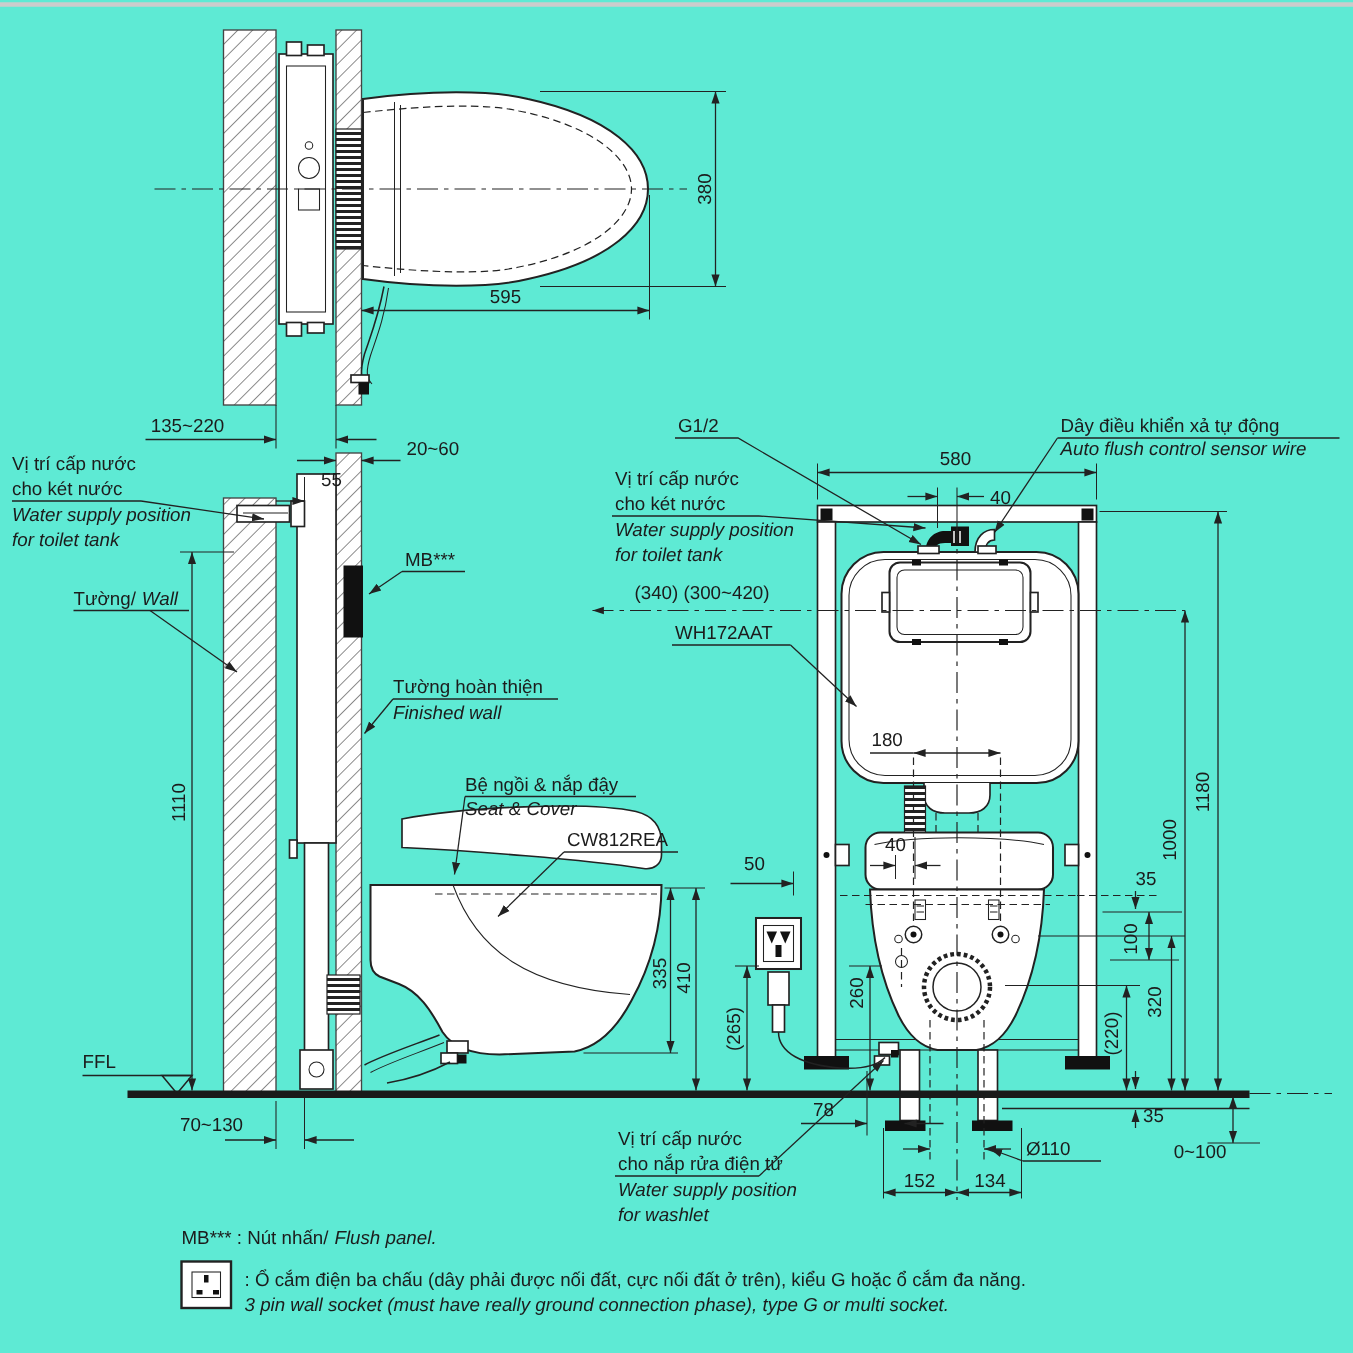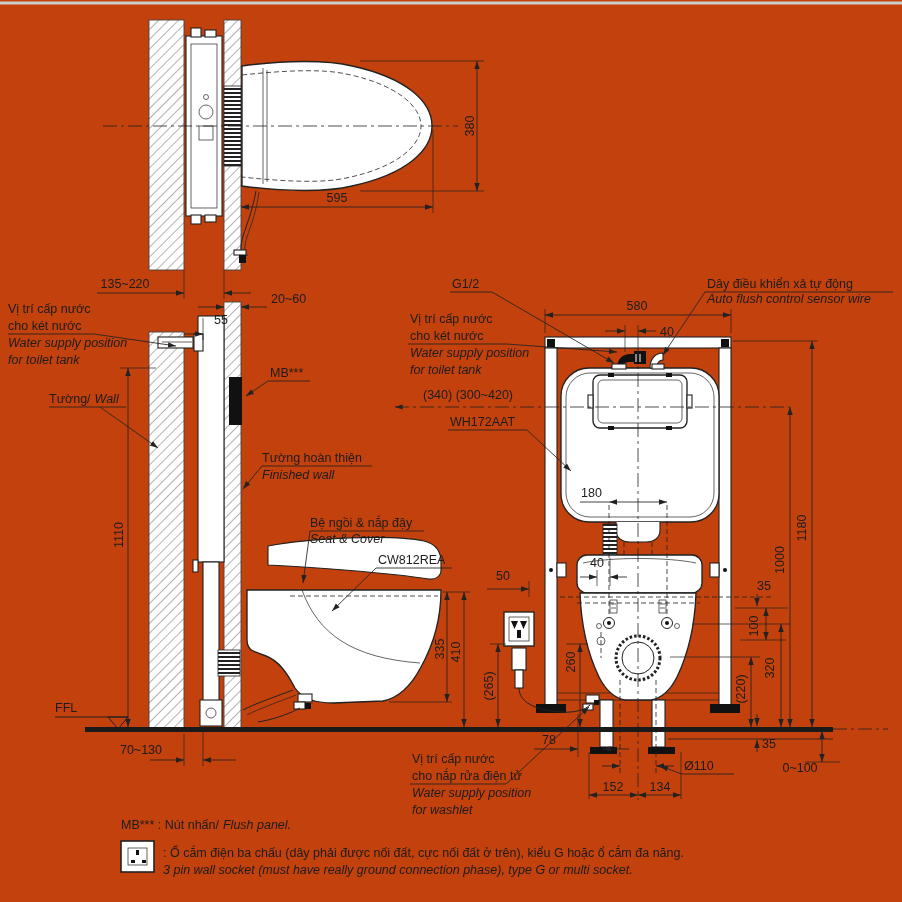--- a/index.html
+++ b/index.html
@@ -1,16 +1,16 @@
 <!DOCTYPE html>
 <html><head>
 <meta charset="utf-8">
 <style>
   html,body{margin:0;padding:0;background:#fff;}
-  #page{position:relative;width:902px;height:902px;background:#c2410c;overflow:hidden;}
+  #page{position:relative;width:902px;height:902px;background:#5eead4;overflow:hidden;}
   svg text{font:12.5px "Liberation Sans", sans-serif;fill:#1c1c1c;}
   svg text.it{font-style:italic;}
   svg text.tm{text-anchor:middle;}
   .l{stroke:#222;stroke-width:1;fill:none}
   .lt{stroke:#222;stroke-width:0.7;fill:none}
   .wf{fill:#fff;stroke:#222;stroke-width:1.1}
   .wfb{fill:#fff;stroke:#222;stroke-width:1.35}
   .dim{stroke:#222;stroke-width:0.85;fill:none}
   .dash{stroke:#222;stroke-width:0.8;stroke-dasharray:5 3;fill:none}
   .cl{stroke:#222;stroke-width:0.8;stroke-dasharray:14 4 3 4;fill:none}

